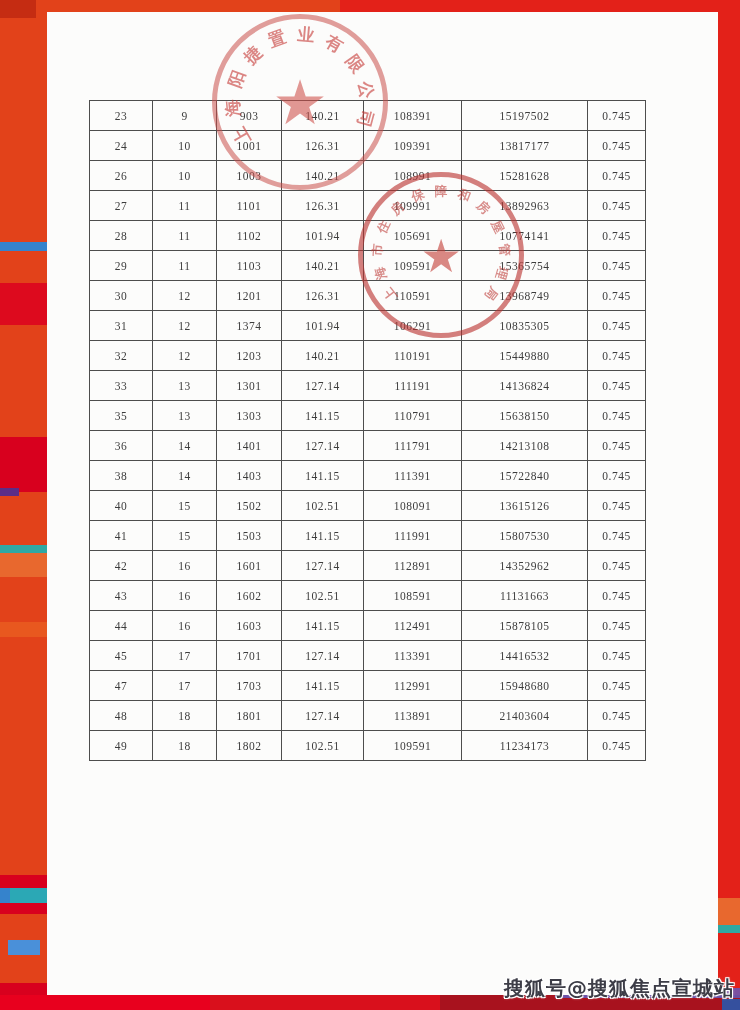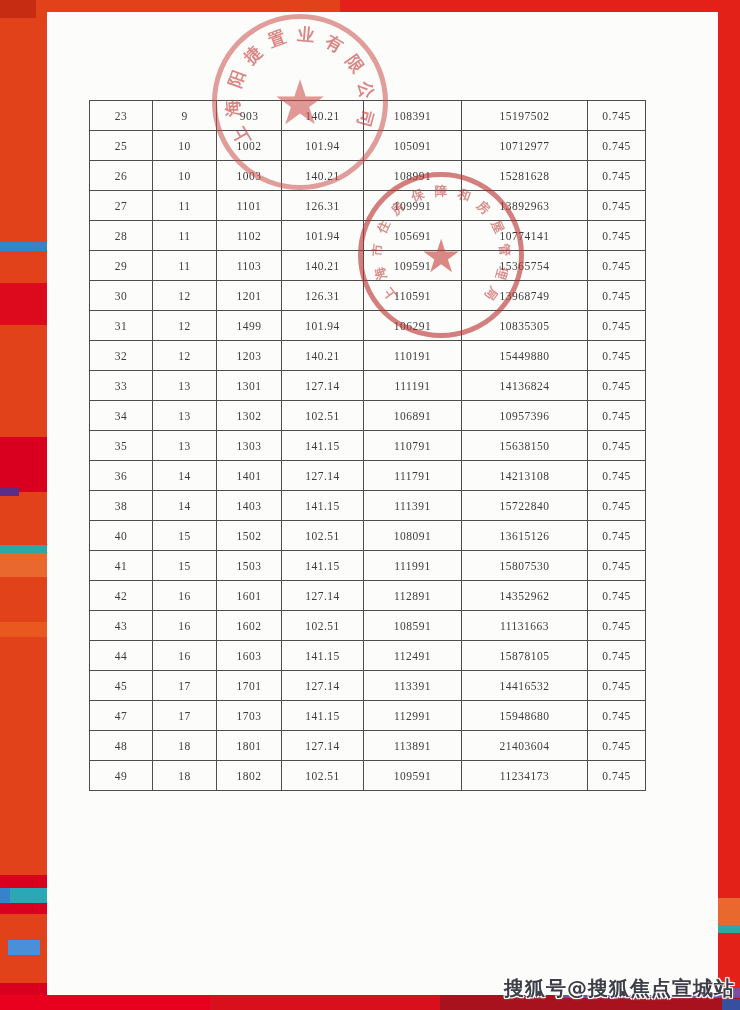--- a/index.html
+++ b/index.html
@@ -107,26 +107,26 @@
         <tr>
           <td>23</td>
           <td>9</td>
           <td>903</td>
           <td>140.21</td>
           <td>108391</td>
           <td>15197502</td>
           <td>0.745</td>
         </tr>
         <tr>
-          <td>25</td>
+          <td>24</td>
           <td>10</td>
-          <td>1002</td>
-          <td>101.94</td>
-          <td>105091</td>
-          <td>10712977</td>
+          <td>1001</td>
+          <td>126.31</td>
+          <td>109391</td>
+          <td>13817177</td>
           <td>0.745</td>
         </tr>
         <tr>
           <td>26</td>
           <td>10</td>
           <td>1003</td>
           <td>140.21</td>
           <td>108991</td>
           <td>15281628</td>
           <td>0.745</td>
@@ -163,21 +163,21 @@
           <td>12</td>
           <td>1201</td>
           <td>126.31</td>
           <td>110591</td>
           <td>13968749</td>
           <td>0.745</td>
         </tr>
         <tr>
           <td>31</td>
           <td>12</td>
-          <td>1499</td>
+          <td>1374</td>
           <td>101.94</td>
           <td>106291</td>
           <td>10835305</td>
           <td>0.745</td>
         </tr>
         <tr>
           <td>32</td>
           <td>12</td>
           <td>1203</td>
           <td>140.21</td>
@@ -185,29 +185,20 @@
           <td>15449880</td>
           <td>0.745</td>
         </tr>
         <tr>
           <td>33</td>
           <td>13</td>
           <td>1301</td>
           <td>127.14</td>
           <td>111191</td>
           <td>14136824</td>
-          <td>0.745</td>
-        </tr>
-        <tr>
-          <td>34</td>
-          <td>13</td>
-          <td>1302</td>
-          <td>102.51</td>
-          <td>106891</td>
-          <td>10957396</td>
           <td>0.745</td>
         </tr>
         <tr>
           <td>35</td>
           <td>13</td>
           <td>1303</td>
           <td>141.15</td>
           <td>110791</td>
           <td>15638150</td>
           <td>0.745</td>

